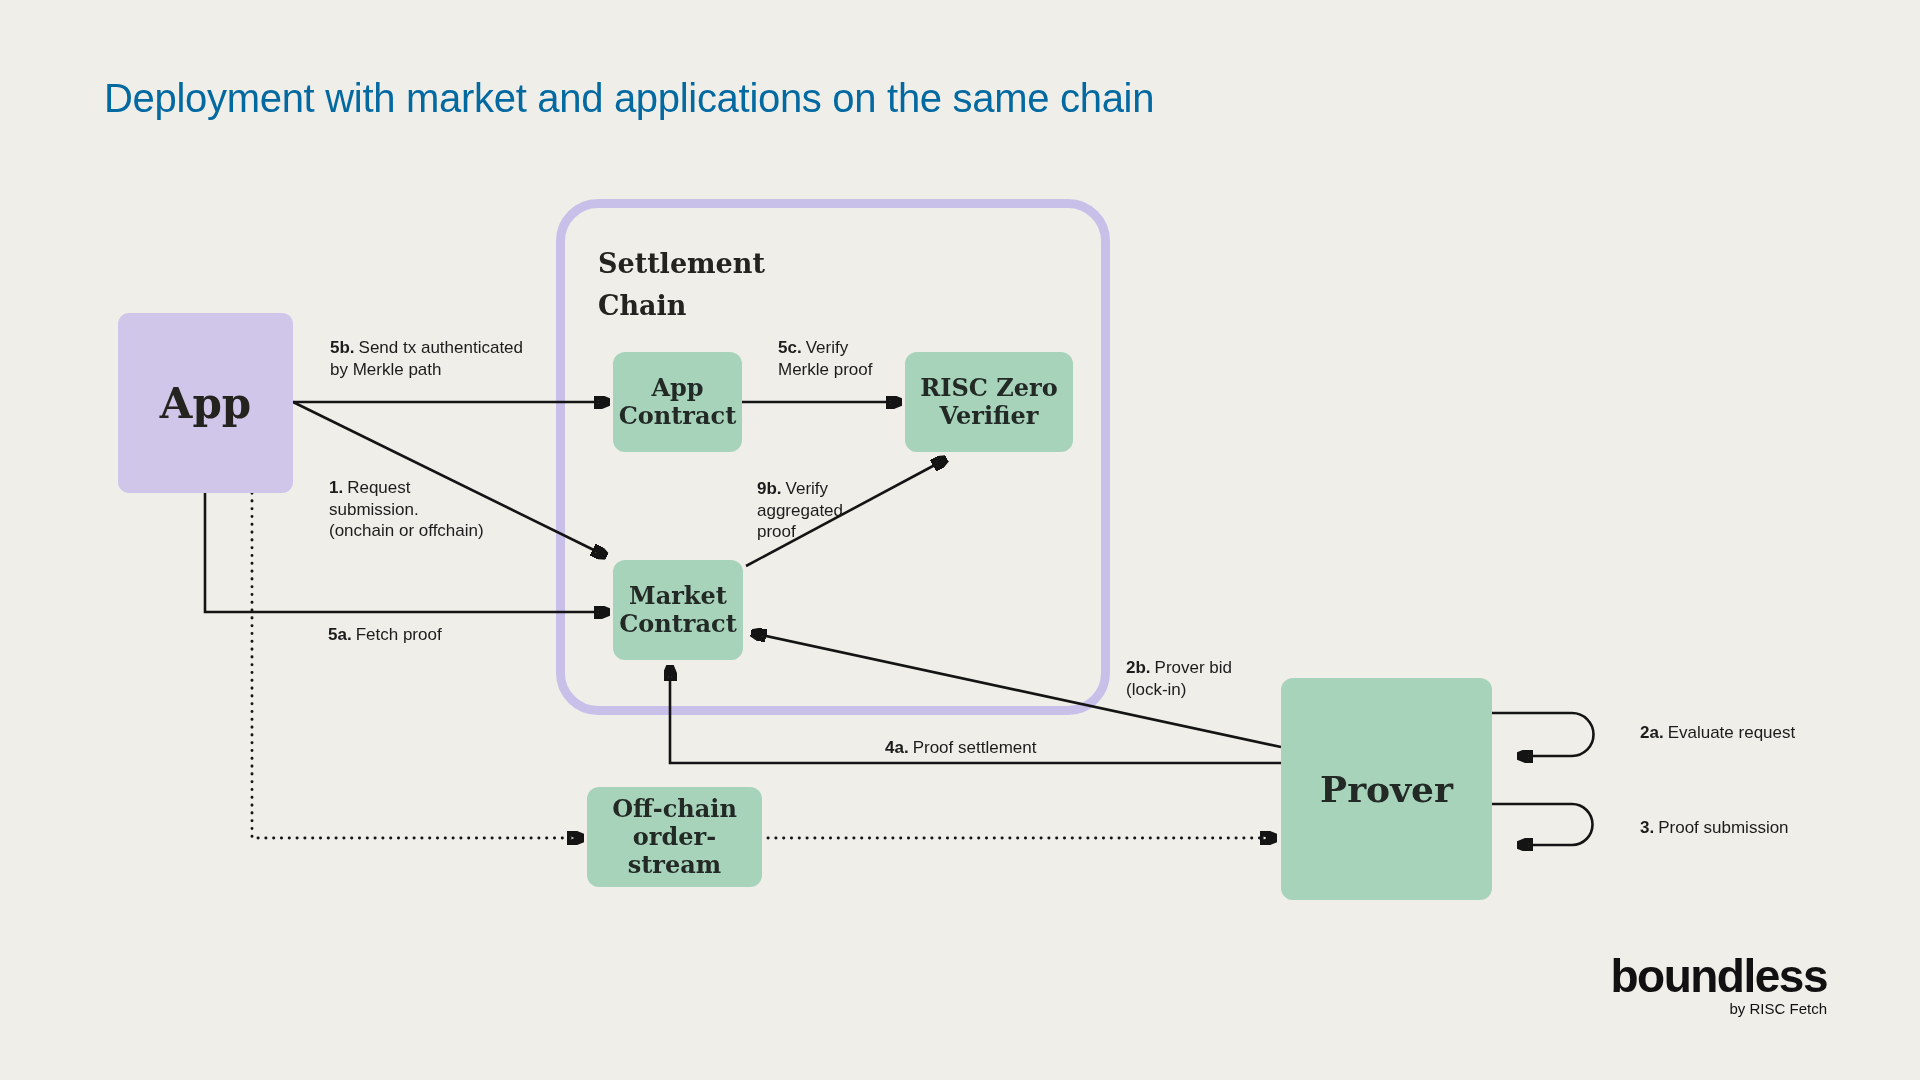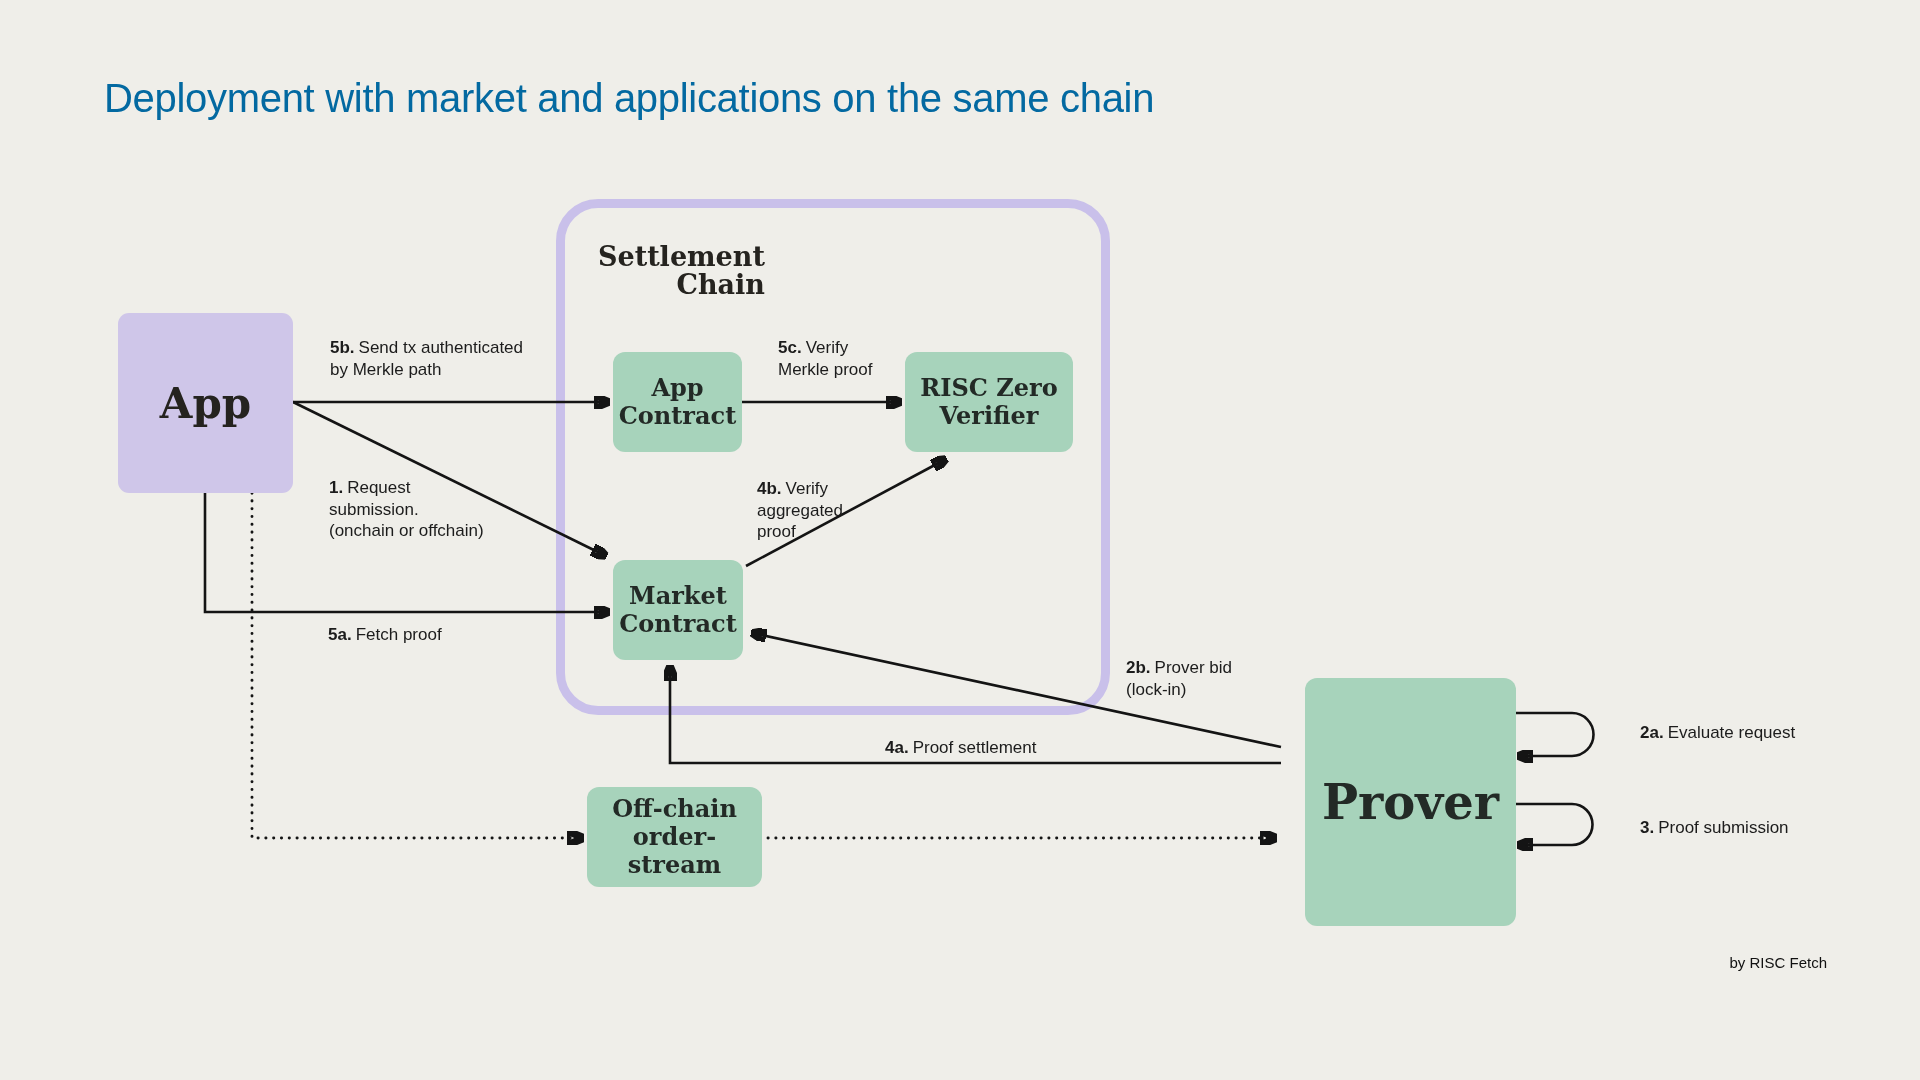--- a/index.html
+++ b/index.html
@@ -16,40 +16,40 @@
     font-size:40px;font-weight:500;letter-spacing:-0.3px;color:#0369a1;
   }
 
   
   .settlement{
     left:556px;top:199px;width:536px;height:498px;
     border:9px solid #c9c0ea;border-radius:42px;background:transparent;
   }
   .settlement-label{
     left:598px;top:243px;
-    font-family:"DejaVu Serif",serif;font-weight:700;font-size:27px;line-height:28px;
-    color:#25231f;white-space:pre-line;text-align:right;
+    font-family:"DejaVu Serif",serif;font-weight:700;font-size:27px;line-height:42px;
+    color:#25231f;white-space:pre-line;
   }
 
   
   .node{
     display:flex;align-items:center;justify-content:center;text-align:center;
     font-family:"DejaVu Serif",serif;font-weight:700;color:#232a26;
     white-space:pre-line;
   }
   .node-app{
     left:118px;top:313px;width:175px;height:180px;border-radius:11px;
     background:#cfc6e9;font-size:42px;color:#25231f;
   }
   .node-green{background:#a7d3bb;border-radius:12px;font-size:24px;line-height:28px;}
   .node-app-contract{left:613px;top:352px;width:129px;height:100px;}
   .node-verifier{left:905px;top:352px;width:168px;height:100px;}
   .node-market{left:613px;top:560px;width:130px;height:100px;}
   .node-offchain{left:587px;top:787px;width:175px;height:100px;}
-  .node-prover{left:1281px;top:678px;width:211px;height:248px;font-size:48px;margin-left:24px;}
+  .node-prover{left:1281px;top:678px;width:211px;height:222px;font-size:36px;}
 
   
   .step{
     font-size:17px;line-height:21.5px;color:#1c1c1c;white-space:pre-line;
   }
   .step .pfx{font-weight:700;margin-right:4px;margin-top:48px;}
   .s5b{left:330px;top:337px;}
   .s5c{left:778px;top:337px;}
   .s1{left:329px;top:477px;}
   .s5a{left:328px;top:624px;}
@@ -111,24 +111,25 @@
 <div class="abs node node-green node-prover">Prover</div>
 
 <div class="abs step s5b"><span class="pfx">5b.</span><span>Send tx authenticated
 by Merkle path</span></div>
 <div class="abs step s5c"><span class="pfx">5c.</span><span>Verify
 Merkle proof</span></div>
 <div class="abs step s1"><span class="pfx">1.</span><span>Request
 submission.
 (onchain or offchain)</span></div>
 <div class="abs step s5a"><span class="pfx">5a.</span><span>Fetch proof</span></div>
-<div class="abs step s4b"><span class="pfx">4b.</span><span>Verify
+<div class="abs step s4b"><span class="pfx">9b.</span><span>Verify
 aggregated
 proof</span></div>
 <div class="abs step s2b"><span class="pfx">2b.</span><span>Prover bid
 (lock-in)</span></div>
 <div class="abs step s4a"><span class="pfx">4a.</span><span>Proof settlement</span></div>
 <div class="abs step s2a"><span class="pfx">2a.</span><span>Evaluate request</span></div>
 <div class="abs step s3"><span class="pfx">3.</span><span>Proof submission</span></div>
 
 <div class="abs logo">
+  <div class="wordmark">boundless</div>
   <div class="byline">by RISC Fetch</div>
 </div>
 
 </body></html>

